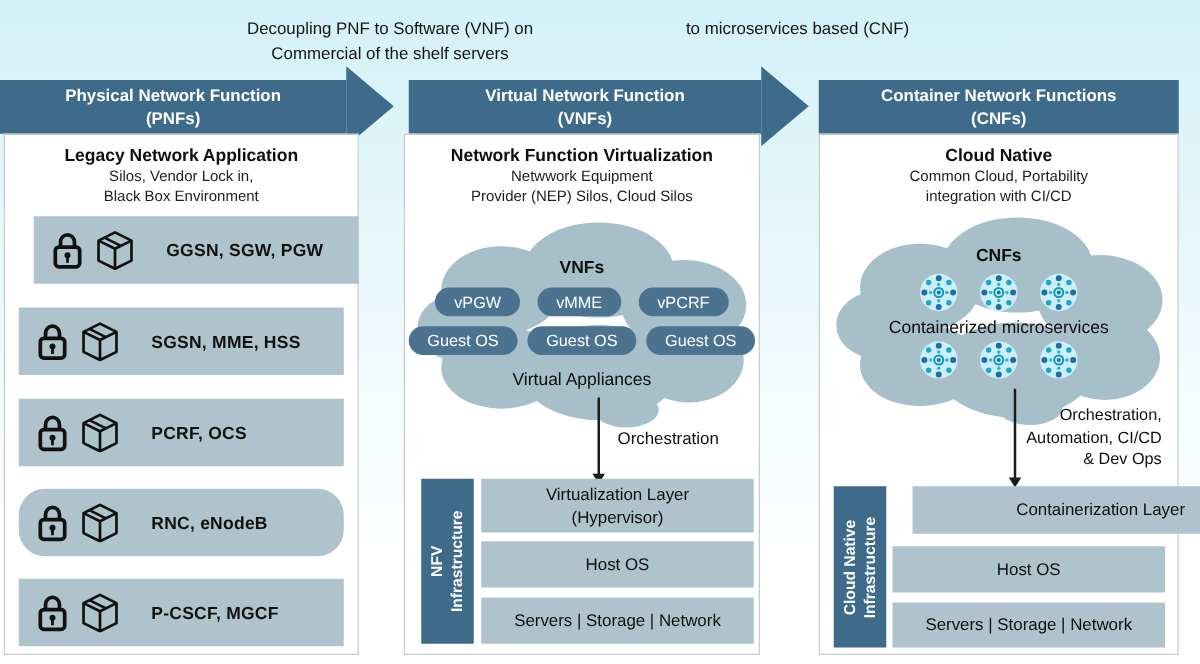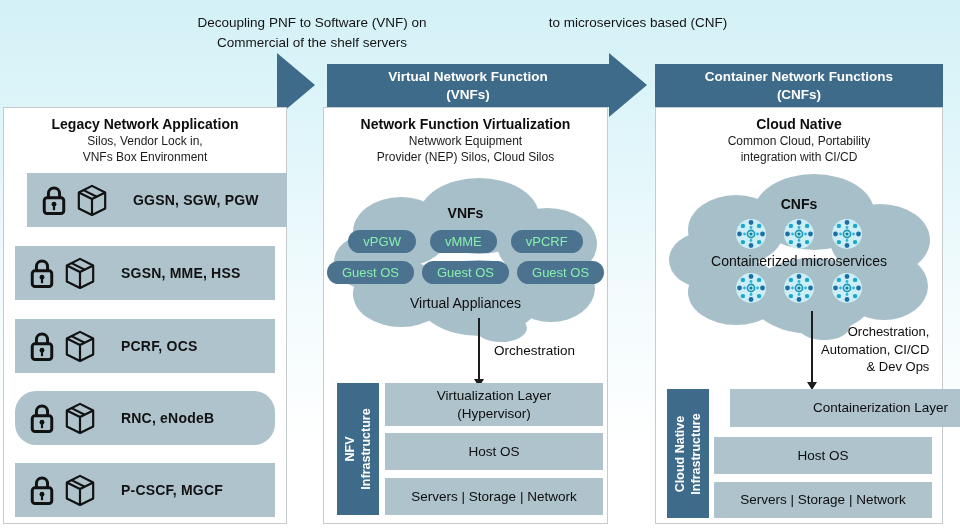--- a/index.html
+++ b/index.html
@@ -15,21 +15,21 @@
   .banner-arrow{position:absolute;top:53px;width:0;height:0;
     border-top:32px solid transparent;border-bottom:32px solid transparent;border-left:38px solid #3e6b8a;}
   .panel{position:absolute;top:107px;height:417px;background:#fff;border:1px solid #c6cbcd;box-sizing:border-box;}
   .panel-title{margin-top:8px;text-align:center;font-weight:bold;font-size:14px;color:#0e0e0e;}
   .panel-sub{text-align:center;font-size:12px;line-height:1.32;color:#1c1c1c;margin-top:2px;}
   .pnf-row{position:absolute;left:11px;width:260px;height:54px;background:#aec3cb;display:flex;align-items:center;}
   .row-label{margin-left:24px;font-size:14px;font-weight:bold;letter-spacing:.2px;color:#111;}
   .cloud-svg{position:absolute;}
   .cloud-label{position:absolute;width:100%;text-align:center;font-weight:bold;font-size:14px;color:#0e0e0e;}
   .pill-row{position:absolute;width:100%;display:flex;justify-content:center;gap:14px;}
-  .pill{background:#4b7390;color:#86efac;border-radius:999px;padding:4px 15px;font-size:13px;white-space:nowrap;}
+  .pill{background:#4b7390;color:#ffffff;border-radius:999px;padding:4px 15px;font-size:13px;white-space:nowrap;}
   .cloud-caption{position:absolute;width:100%;text-align:center;font-size:14px;color:#0e0e0e;}
   .varrow{position:absolute;width:2px;background:#1c1c1c;}
   .varrow::after{content:"";position:absolute;left:-4px;bottom:-7px;
     border-left:5px solid transparent;border-right:5px solid transparent;border-top:8px solid #1c1c1c;}
   .arrow-label{position:absolute;font-size:13px;line-height:1.35;color:#0e0e0e;}
   .infra-bar{position:absolute;background:#aec3cb;display:flex;flex-direction:column;align-items:center;
     justify-content:center;font-size:13.5px;line-height:1.3;color:#0e0e0e;text-align:center;}
   .vside{position:absolute;background:#3e6b8a;}
   .vside .rot{position:absolute;left:50%;top:50%;transform:translate(-50%,-50%) rotate(-90deg);
     white-space:nowrap;color:#fff;font-weight:bold;font-size:12.5px;line-height:1.3;text-align:center;}
@@ -42,38 +42,42 @@
 <div class="stage">
 
   <div class="caption" style="left:152px;">
     <div>Decoupling PNF to Software (VNF) on</div>
     <div>Commercial of the shelf servers</div>
   </div>
   <div class="caption" style="left:478px;">
     <div>to microservices based (CNF)</div>
   </div>
 
+  <div class="banner" style="left:0;width:277px;">
+    <div>Physical Network Function</div>
+    <div>(PNFs)</div>
+  </div>
   <div class="banner-arrow" style="left:277px;"></div>
 
   <div class="banner" style="left:327px;width:282px;">
     <div>Virtual Network Function</div>
     <div>(VNFs)</div>
   </div>
   <div class="banner-arrow" style="left:609px;"></div>
 
   <div class="banner" style="left:655px;width:288px;">
     <div>Container Network Functions</div>
     <div>(CNFs)</div>
   </div>
 
   <div class="panel" style="left:3px;width:284px;">
     <div class="panel-title">Legacy Network Application</div>
     <div class="panel-sub">
       <div>Silos, Vendor Lock in,</div>
-      <div>VNFs Box Environment</div>
+      <div>Black Box Environment</div>
     </div>
 
     <div class="pnf-row" style="top:65px;margin-left:12px;">
       <svg width="26" height="32" viewBox="0 0 28 34" style="margin-left:14px">
           <path d="M8 15 v-5 a6 6 0 0 1 12 0 v5" fill="none" stroke="#111" stroke-width="3.2"></path>
           <rect x="3.5" y="14.5" width="21" height="17" rx="3" fill="none" stroke="#111" stroke-width="3.2"></rect>
           <circle cx="14" cy="21.5" r="2.6" fill="#111"></circle>
           <rect x="12.8" y="22.5" width="2.4" height="5.5" fill="#111"></rect>
         </svg>
       <svg width="34" height="32" viewBox="0 0 36 34" style="margin-left:8px">

